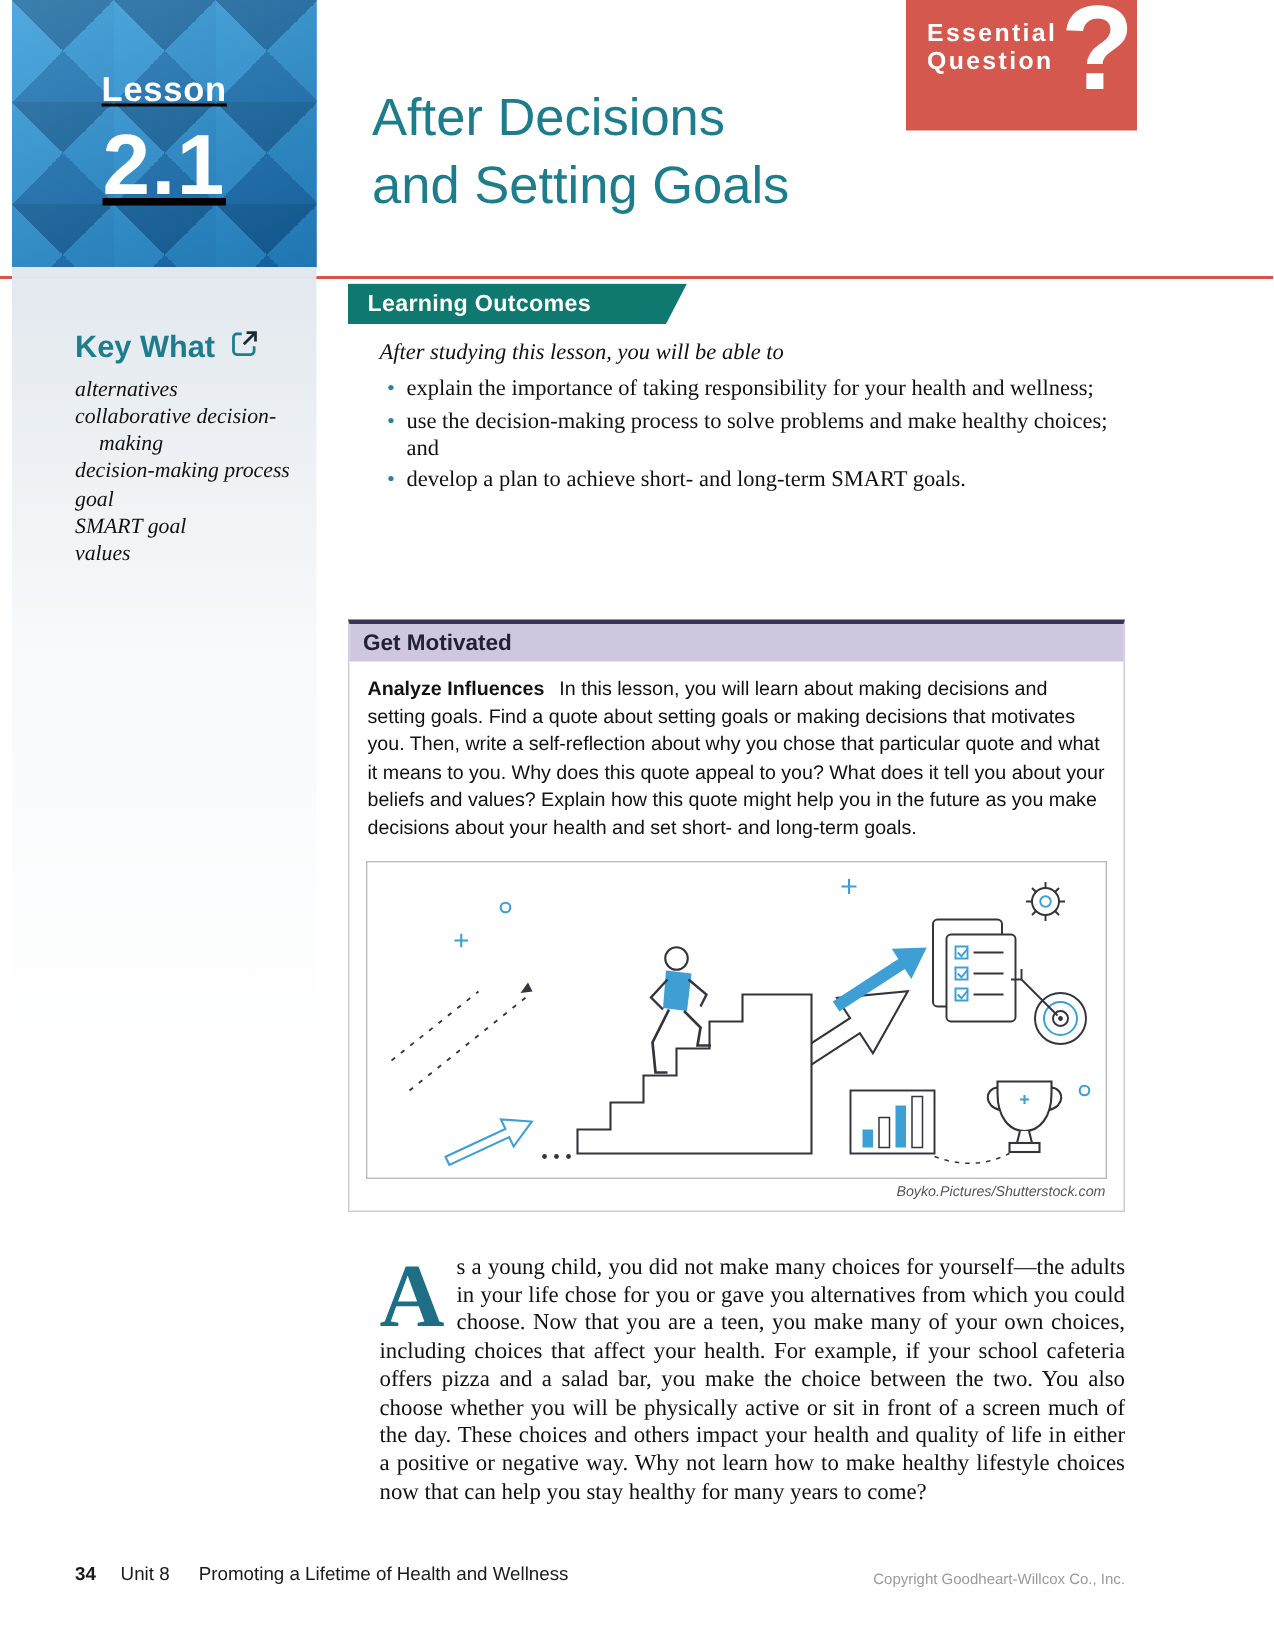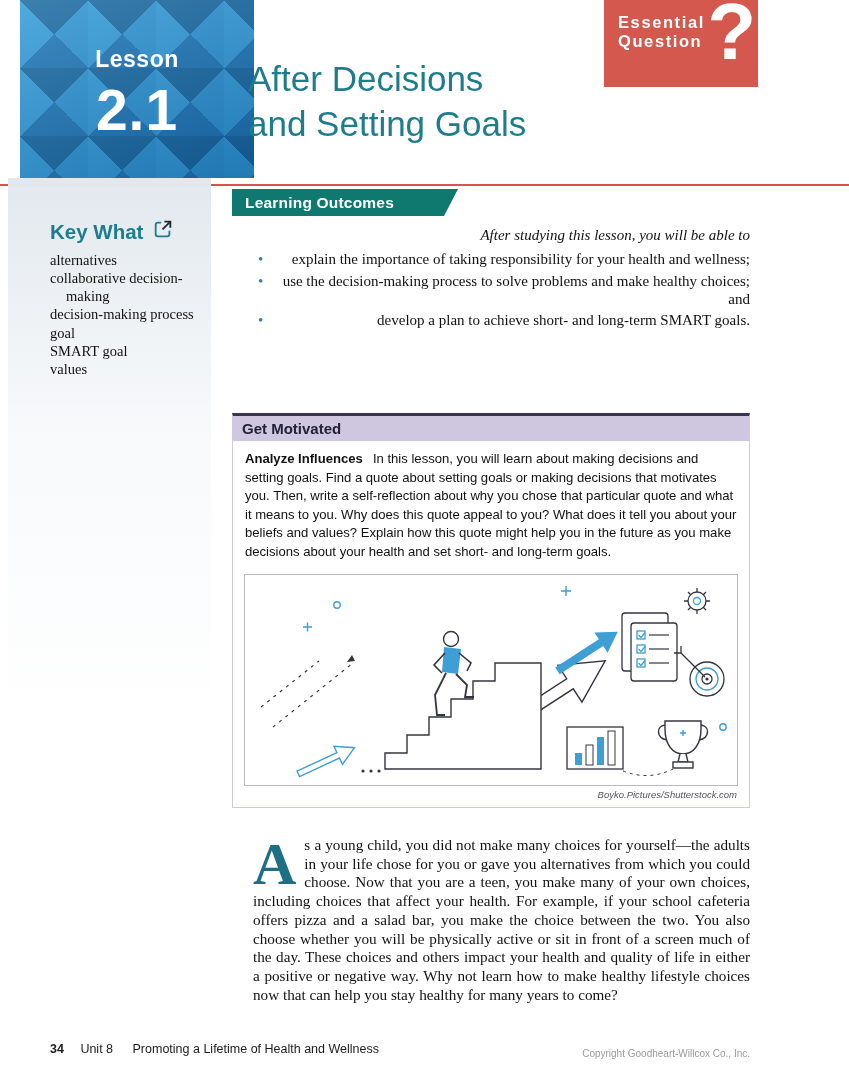--- a/index.html
+++ b/index.html
@@ -2,26 +2,26 @@
 <html><head>
 <meta charset="utf-8">
 <style>
   html,body { margin:0; padding:0; background:#fff; }
   .page { position:relative; width:849px; height:1087px; background:#ffffff; overflow:hidden;
           font-family:"Liberation Sans", sans-serif; }
   .page * { box-sizing:border-box; }
   .abs { position:absolute; }
 
   
-  .lesson-box { left:20px; top:0; width:234px; height:178px;
+  .lesson-box { left:8px; top:0; width:203px; height:178px;
     background-color:#1d7cbe;
     background-image:
       linear-gradient(155deg, rgba(255,255,255,0.16) 0%, rgba(0,40,90,0.28) 100%),
       conic-gradient(from 45deg, #2a93d2 0 25%, #1b74b4 0 50%, #2f9ad8 0 75%, #15679f 0);
-    background-size: cover, 68px 68px; }
+    background-size: cover, 68px 68px; text-decoration: underline; }
   .lesson-label { margin-top:46px; text-align:center; color:#fff; font-size:23px; font-weight:bold; letter-spacing:0.5px; }
   .lesson-number { margin-top:4px; text-align:center; color:#fff; font-size:57px; font-weight:bold; letter-spacing:1px; }
 
   .page-title { left:248px; top:56px; width:360px; color:#1d7d8c; font-size:35px; line-height:45px; font-weight:400; }
 
   .header-rule { left:0; top:184px; width:849px; height:2px; background:#d9544a; }
 
   .eq-box { left:604px; top:0; width:154px; }
   .eq-head { position:relative; background:#d5584e; height:87px; padding:13px 0 0 14px; }
   .eq-head-line { color:#fff; font-weight:bold; font-size:16.5px; letter-spacing:1.6px; line-height:19px; }
@@ -29,27 +29,27 @@
   .eq-body { background:#fce8d2; min-height:102px; padding:8px 10px 10px 14px; color:#1b1b2f;
              font-size:12.5px; line-height:16.5px; }
 
   
   .sidebar-bg { left:8px; top:178px; width:203px; height:540px;
     background:linear-gradient(180deg,#e2e8ee 0%, rgba(240,244,247,0.55) 45%, rgba(255,255,255,0) 100%); }
   .key-terms-head { left:50px; top:218px; display:flex; align-items:center; gap:9px;
     color:#1d7d8c; font-size:20.5px; font-weight:bold; }
   .key-terms-list { left:50px; top:252px; width:150px; font-family:"Liberation Serif", serif;
     font-size:14.5px; line-height:17.4px; color:#111; }
-  .key-term { padding-left:16px; text-indent:-16px; margin-bottom:1px; }
+  .key-term { padding-left:16px; text-indent:-16px; margin-bottom:1px;font-style:italic; }
 
   
   .lo-banner { left:232px; top:189px; width:226px; height:27px; background:#0f796f; color:#fff;
     font-size:15.5px; font-weight:bold; line-height:27px; padding-left:13px; letter-spacing:0.2px;
     clip-path:polygon(0 0, 100% 0, calc(100% - 14px) 100%, 0 100%); }
-  .lo-block { left:253px; top:226px; width:497px; font-family:"Liberation Serif", serif; color:#111;text-align:right; }
+  .lo-block { left:253px; top:226px; width:497px; font-family:"Liberation Serif", serif; color:#111; }
   .lo-intro { font-style:italic; font-size:15px; line-height:18px; margin-bottom:7px; }
   .lo-list { margin:0; padding:0 0 0 18px; list-style:none; }
   .lo-list li { position:relative; font-size:15px; line-height:17.8px; margin-bottom:4px; }
   .lo-list li::before { content:"\2022"; position:absolute; left:-13px; color:#2e7fa3; }
 
   
   .warmup-head { left:250px; top:384px; display:flex; align-items:center; gap:9px;
     color:#15808d; font-size:21.5px; font-weight:600; letter-spacing:0.4px; }
   .gm-box { left:232px; top:413px; width:518px; background:#fff;
     border:1px solid #cfc9dd; border-top:3px solid #3a3353; }

